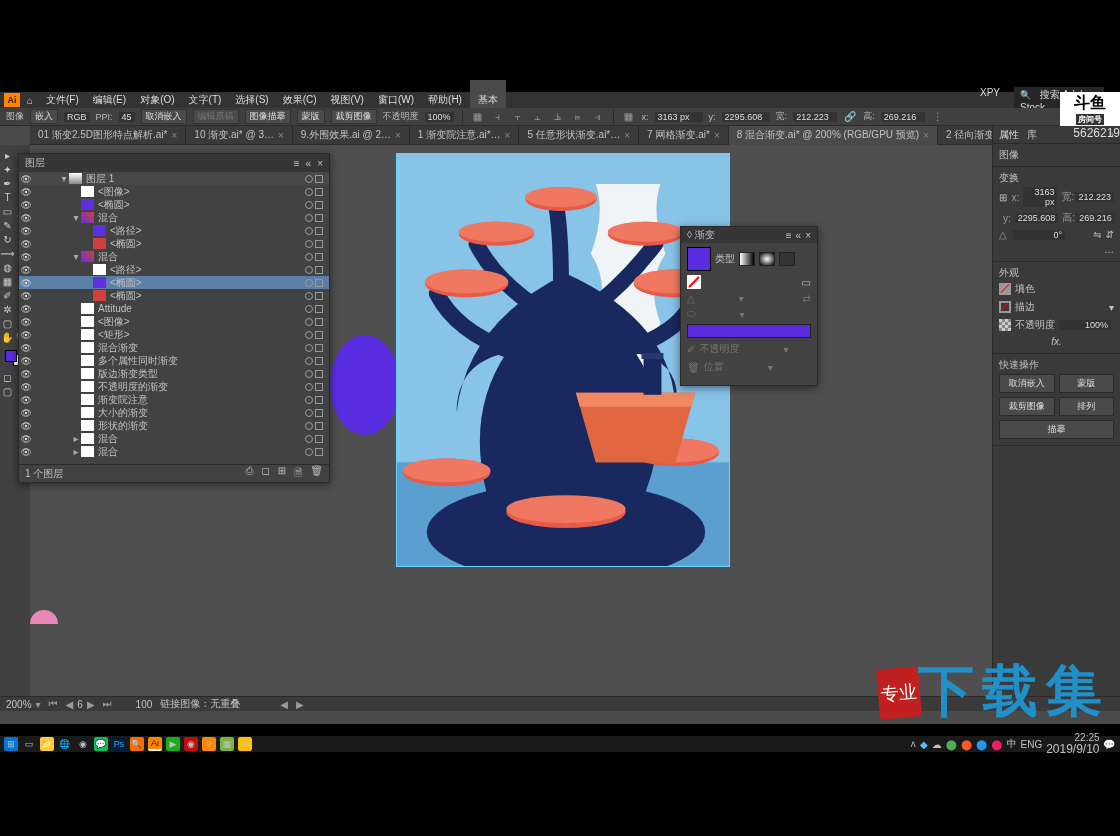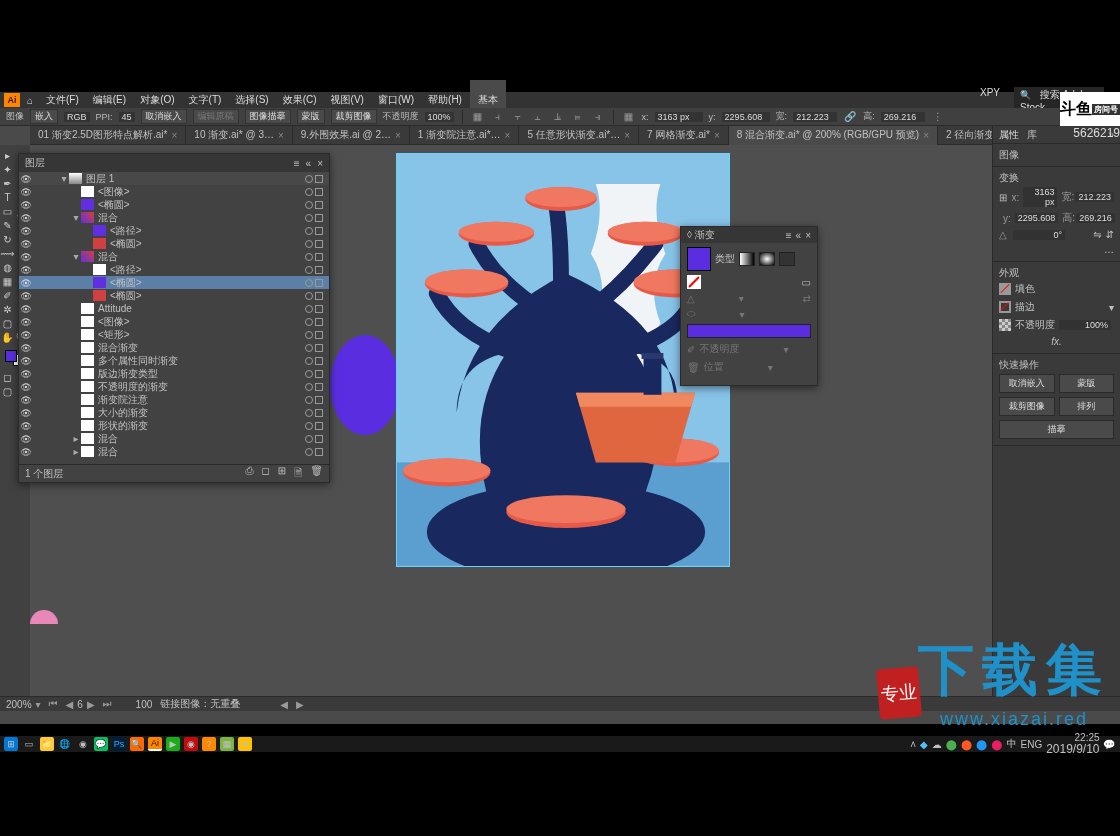--- a/index.html
+++ b/index.html
@@ -72,21 +72,21 @@
 .rbtn{flex:1;background:#4a4a4a;border:1px solid #2a2a2a;text-align:center;padding:2px 0;font-size:9px;color:#ddd}
 .stat{position:absolute;bottom:13px;left:0;right:0;height:15px;background:#3a3a3a;display:flex;align-items:center;padding:0 6px;font-size:9px;color:#bbb;border-top:1px solid #2a2a2a}
 .stat .ico{margin:0 4px;color:#999}
 .taskbar{position:absolute;bottom:84px;left:0;width:1120px;height:16px;background:#1a1a1a;display:flex;align-items:center;padding:0 4px;gap:4px}
 .tb-ico{width:14px;height:14px;border-radius:2px;display:flex;align-items:center;justify-content:center;font-size:9px}
 .tb-r{margin-left:auto;display:flex;align-items:center;gap:4px;font-size:9px;color:#ccc}
 .watermark{position:absolute;right:10px;bottom:106px;text-align:center;font-family:"SimHei",sans-serif}
 .wm1{font-size:56px;color:#2090c8;letter-spacing:8px;font-weight:bold}
 .wm2{font-size:18px;color:#2090c8;letter-spacing:2px}
 .wm-seal{position:absolute;right:200px;bottom:118px;width:42px;height:50px;background:#c02020;color:#fff;font-size:18px;display:flex;align-items:center;justify-content:center;transform:rotate(-5deg);border-radius:4px}
-.douyu{position:absolute;top:92px;right:0;width:60px;height:34px;background:#fff;color:#000;font-size:14px;font-weight:bold;display:flex;flex-direction:row;align-items:center;justify-content:center;z-index:50}
+.douyu{position:absolute;top:92px;right:0;width:60px;height:34px;background:#fff;color:#000;font-size:14px;font-weight:bold;display:flex;flex-direction:column;align-items:center;justify-content:center;z-index:50}
 .douyu .rm{font-size:8px;color:#fff;background:#333;padding:0 2px}
 .roomid{position:absolute;top:126px;right:0;font-size:12px;color:#ddd;z-index:50}
 .pink{position:absolute;bottom:100px;left:30px;width:28px;height:14px;background:#e888b8;border-top-left-radius:28px;border-top-right-radius:28px}
 </style>
 </head>
 <body>
 
 <div class="app">
 
   <div class="menu">
@@ -756,14 +756,13 @@
       <div>22:25</div>
       <div style="font-size:12px">2019/9/10</div>
     </div>
     <span>💬</span>
   </div>
 </div>
 
 <div class="wm-seal">专业</div>
 <div class="watermark">
   <div class="wm1">下载集</div>
-  <div class="wm2">www.xiazai.red</div>
 </div>
 
 </body></html>

